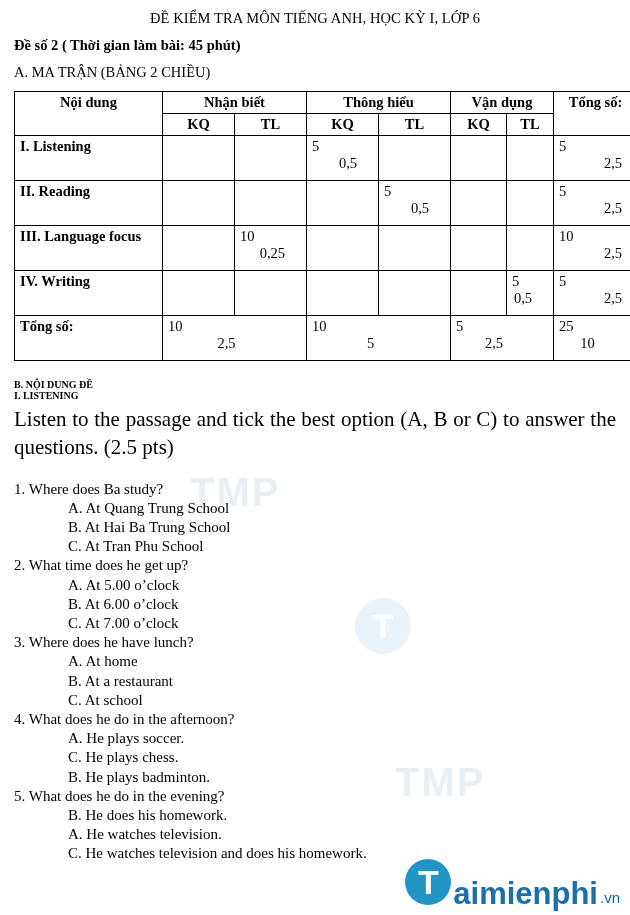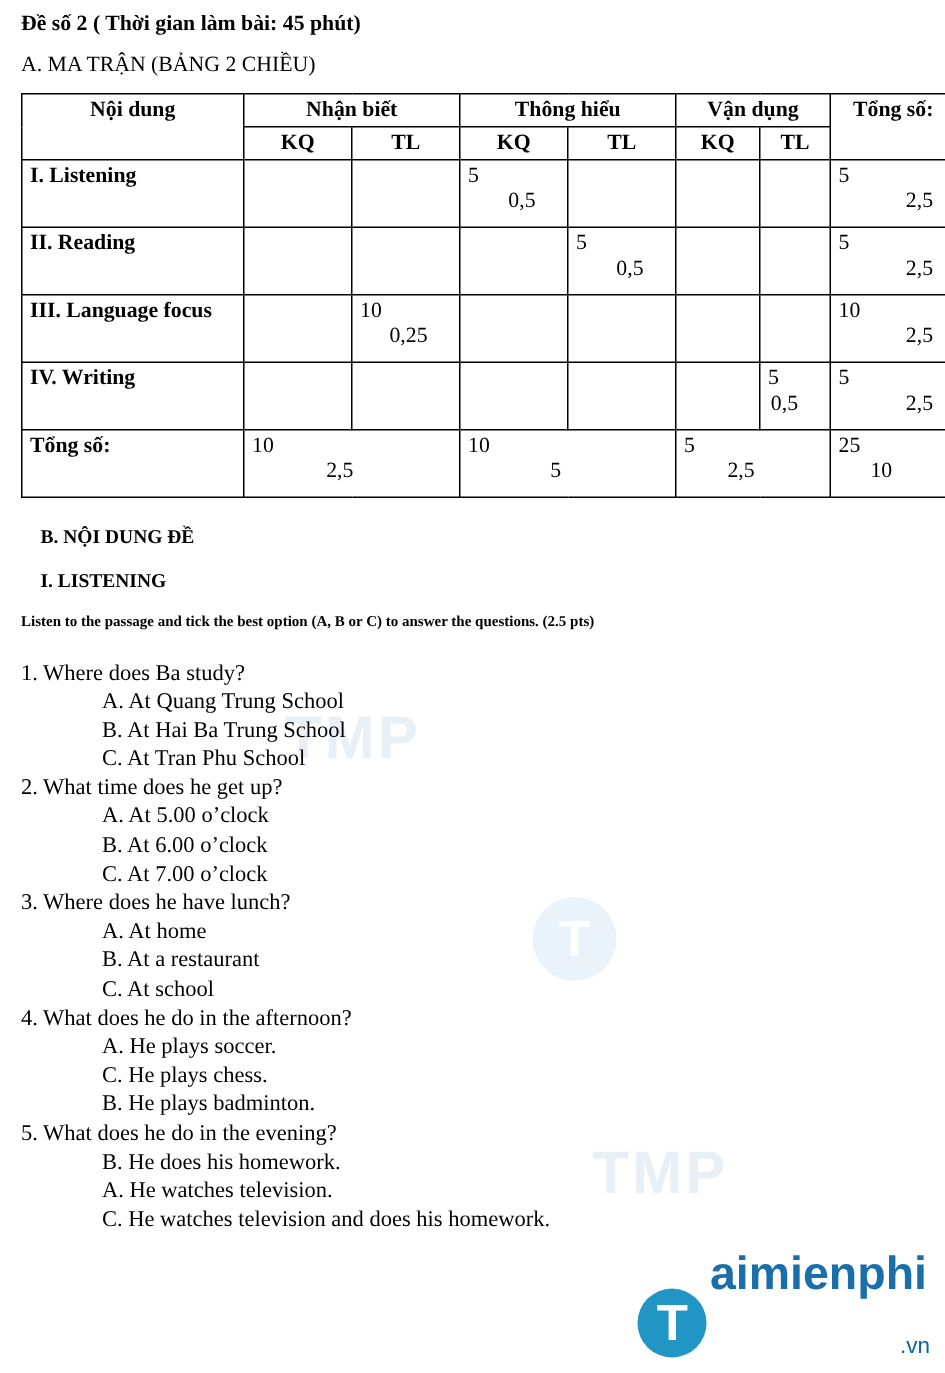--- a/index.html
+++ b/index.html
@@ -80,27 +80,27 @@
     padding-right: 16px;
   }
   .cell-total .bot {
     padding-right: 10px;
   }
   .cell-tot-row .bot {
     text-align: center;
   }
   .sec-head {
     font-weight: bold;
-    font-size: 13px;
-    margin: 13px;
+    font-size: 10px;
+    margin: 0;
   }
   .gap-before-b { margin-top: 18px; }
   .instr {
-    font-weight: bold;
-    font-size: 10px;
+    font-weight: normal;
+    font-size: 21px;
     text-align: justify;
     margin: 4px 0 0 0;
     line-height: 1.35;
   }
   .questions {
     margin-top: 18px;
     font-size: 15px;
     line-height: 1.28;
   }
   .q { margin: 0; }
@@ -162,39 +162,40 @@
     position: relative;
     top: 4px;
   }
   .logo-tld {
     font-size: 15px;
     color: #0369a1;
     position: relative;
     top: 1px;
     left: 2px;
   }
-  .logo-col { display: flex; flex-direction: column; align-items: flex-end; gap: 28px; }
+  .logo-col { display: flex; align-items: flex-end; }
 </style>
 </head>
 <body>
 
 <div class="page">
 
   <div class="wm" style="left:190px; top:470px;">
     <span class="wm-text">TMP</span>
   </div>
   <div class="wm" style="left:355px; top:598px;">
     <div class="wm-circle">T</div>
   </div>
   <div class="wm" style="left:395px; top:760px;">
     <span class="wm-text">TMP</span>
   </div>
 
   <div class="content">
 
+    <div class="doc-title">ĐỀ KIỂM TRA MÔN TIẾNG ANH, HỌC KỲ I, LỚP 6</div>
 
     <div class="line-bold">Đề số 2 ( Thời gian làm bài: 45 phút)</div>
 
     <div class="line-plain">A. MA TRẬN (BẢNG 2 CHIỀU)</div>
 
     <table class="matrix">
       <colgroup>
         <col style="width:148px">
         <col style="width:72px">
         <col style="width:72px">

